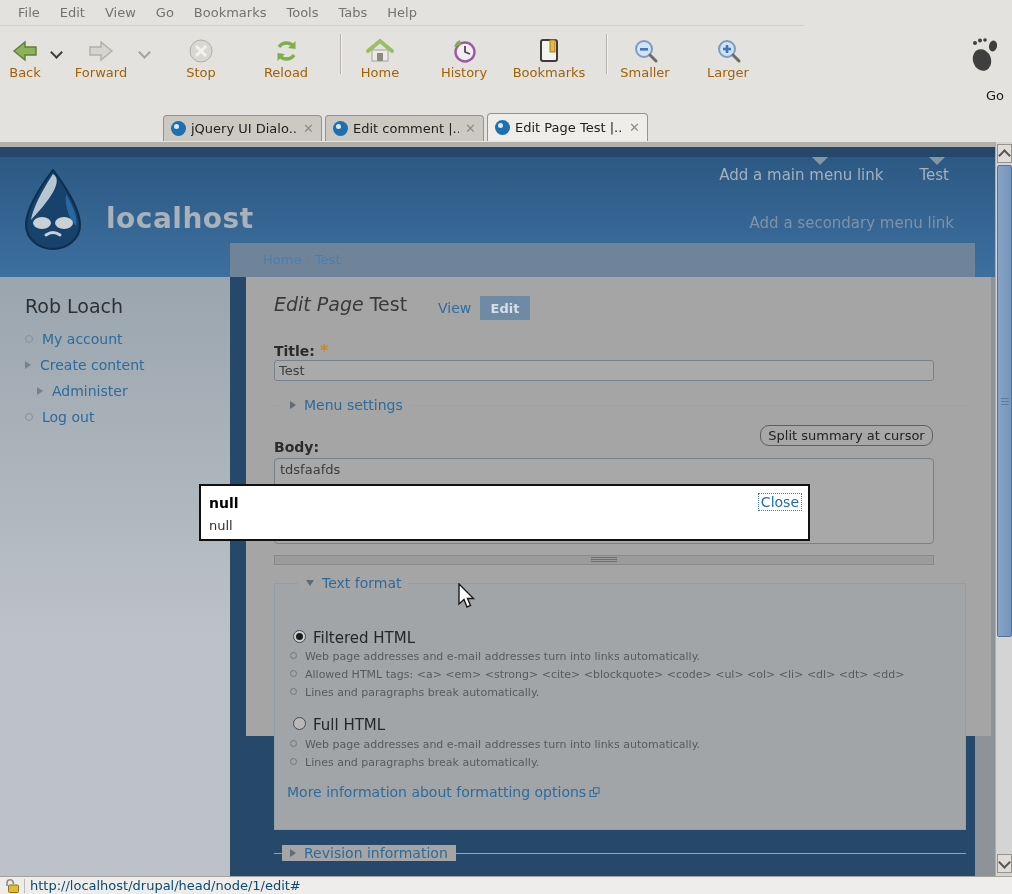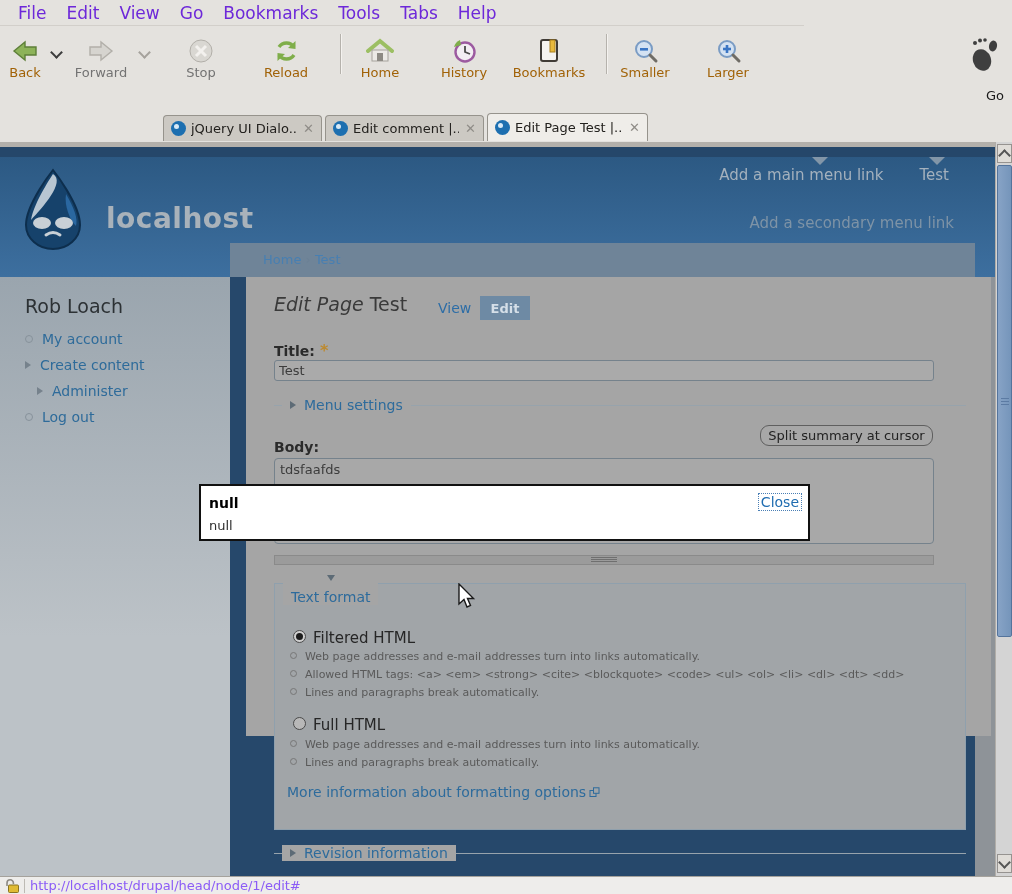--- a/index.html
+++ b/index.html
@@ -7,28 +7,28 @@
     width:1012px;height:894px;position:relative;overflow:hidden;
     background:#e4e2de;
     font-family:"DejaVu Sans","Liberation Sans",sans-serif;
     -webkit-font-smoothing:antialiased;
   }
   .abs{position:absolute;}
 
   
   .menubar{top:0;left:0;width:804px;height:26px;background:#e4e2de;
     display:flex;align-items:center;padding-left:8px;box-sizing:border-box;
-    font-size:17px;color:#6d28d9;border-bottom:1px solid #d2cfca;}
+    font-size:13px;color:#737373;border-bottom:1px solid #d2cfca;}
   .menubar span{padding:0 10px;}
   .toolbar{top:26px;left:0;width:1012px;height:56px;background:#e4e2de;
     border-bottom:1px solid #b7b4ae;}
   .tbtn{position:absolute;text-align:center;font-size:13px;color:#a16207;}
   .tbtn .ic{height:30px;display:flex;align-items:flex-end;justify-content:center;}
   .tbtn .lb{margin-top:1px;}
-  .tbtn.dis{color:#737373;}
+  .tbtn.dis{color:#a16207;}
   .chev{display:inline-block;width:7px;height:7px;border-left:2px solid #3c3c3c;border-top:2px solid #3c3c3c;transform:rotate(225deg);}
   .chev.gray{border-color:#a5a29c;}
   .tsep{position:absolute;top:8px;width:1px;height:40px;background:#b5b2ac;border-right:1px solid #f4f2ef;}
 
   .urlrow{top:82px;left:0;width:1012px;height:30px;background:#e4e2de;}
   .urlbox{position:absolute;left:4px;top:3px;width:972px;height:22px;background:#ffffff;
     border:1px solid #8d8a84;border-radius:3px;display:flex;align-items:center;padding-left:5px;box-sizing:border-box;
     font-size:13px;color:#101010;}
   .golbl{position:absolute;right:8px;top:6px;font-size:13px;color:#1a1a1a;}
 
@@ -79,21 +79,21 @@
   .ar-right{width:0;height:0;border-top:4px solid transparent;border-bottom:4px solid transparent;border-left:6px solid #5d6b76;}
   .ar-down{width:0;height:0;border-left:4px solid transparent;border-right:4px solid transparent;border-top:6px solid #5d6b76;}
   .splitbtn{left:514px;top:148px;width:171px;height:19px;background:#a7a7a7;border:1px solid #5f5f5f;border-radius:9px;
     font-size:13px;color:#222;display:flex;align-items:center;justify-content:center;}
   .bodyarea{left:28px;top:181px;width:648px;height:78px;background:#a8a8a8;border:1px solid #75828c;border-radius:4px;
     font-size:13px;color:#3c3c3c;padding:3px 5px;resize:none;font-family:"DejaVu Sans","Liberation Sans",sans-serif;}
   .grabber{left:28px;top:278px;width:658px;height:8px;background:#9b9b9b;border:1px solid #8a8a8a;}
   .grabber i{position:absolute;left:50%;margin-left:-13px;width:26px;height:1px;background:#6f6f6f;}
 
   .fieldset{left:28px;top:306px;width:690px;height:245px;border:1px solid #8fa0ad;background:#a1a5a8;}
-  .fieldset .legendrow{position:absolute;top:-9px;left:8px;flex-direction:column;}
+  .fieldset .legendrow{position:absolute;top:-9px;left:23px;}
   .radio{position:absolute;width:11px;height:11px;border-radius:50%;border:1px solid #4a4a4a;background:#b8b8b8;}
   .radio.sel{background:#cfcfcf;}
   .radio.sel::after{content:"";position:absolute;left:2px;top:2px;width:7px;height:7px;border-radius:50%;background:#1c1c1c;}
   .fname{position:absolute;font-size:15px;color:#262626;}
   .tip{position:absolute;display:flex;align-items:flex-start;gap:8px;font-size:11px;color:#5a5a5a;}
   .tip i{width:5px;height:5px;border-radius:50%;border:1px solid #777;margin-top:2px;flex:none;}
   .morelink{position:absolute;left:12px;top:200px;font-size:14px;color:#2d6b9c;display:flex;align-items:center;gap:3px;}
 
   .dialog{left:199px;top:342px;width:611px;height:57px;background:#ffffff;border:2px solid #111;box-sizing:border-box;}
   .dlg-title{position:absolute;left:8px;top:9px;font-size:14px;font-weight:bold;color:#000;}
@@ -103,21 +103,21 @@
   
   .sbar{top:142px;left:995px;width:17px;height:734px;background:#d4d4d4;border-left:1px solid #b0ada8;box-sizing:border-box;}
   .sbtn{position:absolute;left:1px;width:15px;height:19px;background:#e0ddd8;border:1px solid #969390;box-sizing:border-box;
     display:flex;align-items:center;justify-content:center;}
   .sbtn .chev{border-color:#555;}
   .thumb{position:absolute;left:1px;top:23px;width:15px;height:472px;background:linear-gradient(90deg,#87a3c6,#7595ba);
     border:1px solid #54749c;border-radius:2px;box-sizing:border-box;}
   .thumb i{position:absolute;left:3px;width:8px;height:1px;background:#5c7ba3;}
 
   .statusbar{top:876px;left:0;width:1012px;height:18px;background:#eeedeb;border-top:1px solid #a5a29c;
-    font-size:13px;color:#8b5cf6;}
+    font-size:13px;color:#0c4a6e;}
   .statusbar .txt{position:absolute;left:30px;top:1px;}
   .statusbar .vsep{position:absolute;left:24px;top:2px;width:1px;height:14px;background:#bdbab4;}
 
   .cursor{left:457px;top:441px;}
 </style>
 </head>
 <body>
 
 <div class="abs menubar">
   <span>File</span>

